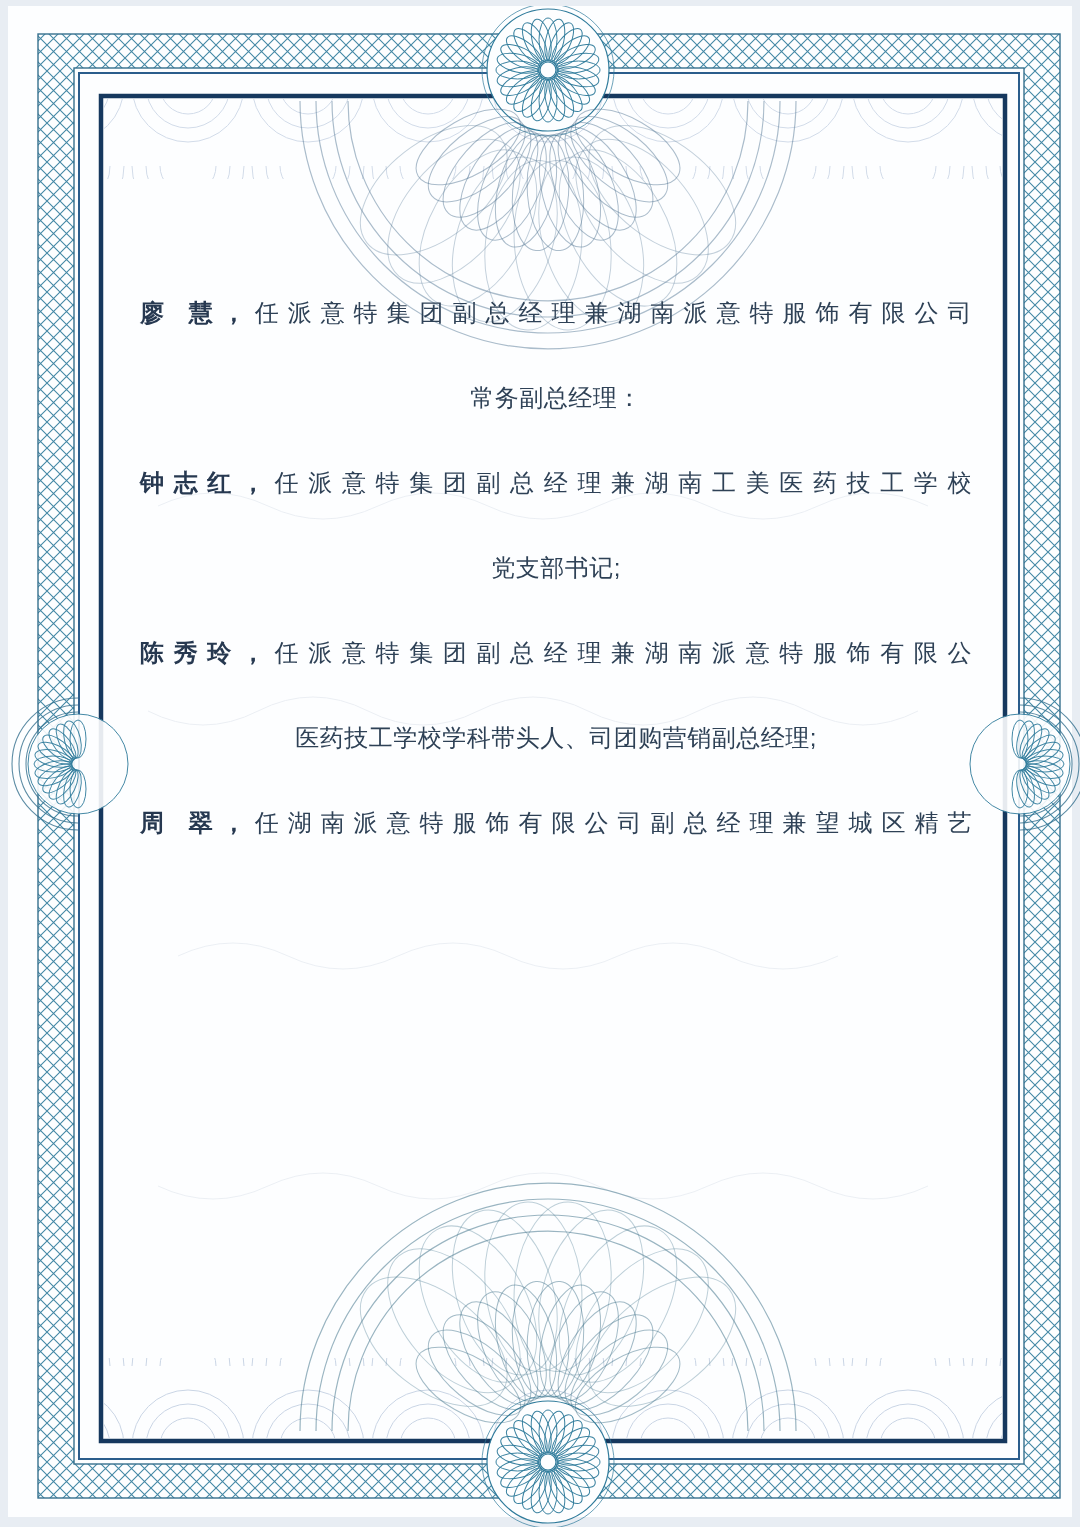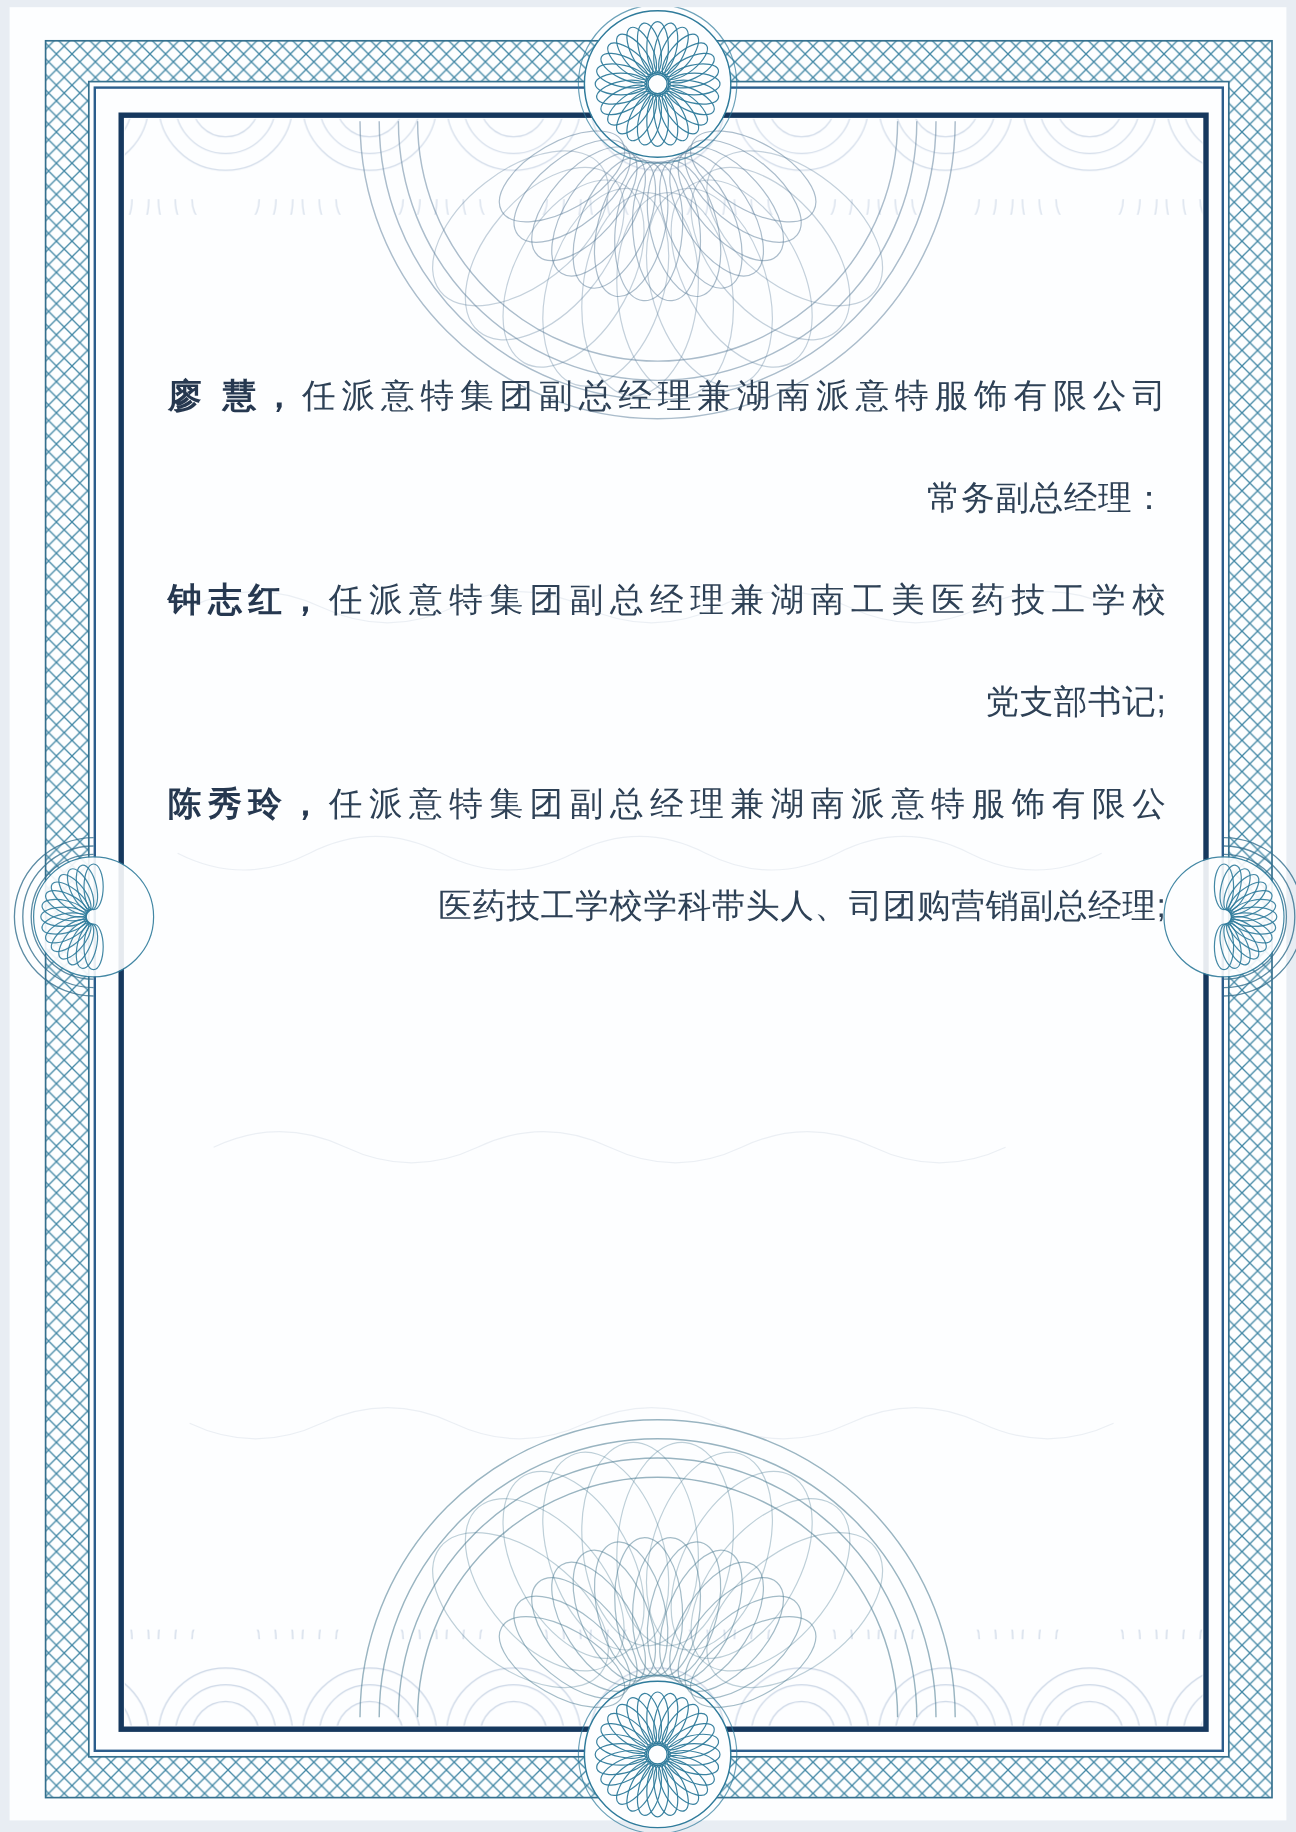--- a/index.html
+++ b/index.html
@@ -8,25 +8,25 @@
     background:#e8edf3;
     font-family:"Liberation Sans","DejaVu Sans",sans-serif;
     overflow:hidden;
   }
   .sheet{
     position:absolute;left:8px;top:6px;right:8px;bottom:10px;
     background:#fdfeff;
   }
   #ornament{position:absolute;left:0;top:0;width:1080px;height:1527px;}
   #text-block{
-    position:absolute;left:132px;top:281px;width:832px;
-    font-size:28px;line-height:85px;color:#2e4156;
+    position:absolute;left:132px;top:264px;width:832px;
+    font-size:24px;line-height:85px;color:#2e4156;
     font-weight:400;letter-spacing:0.5px;
   }
-  .line{text-align:right;}
+  .line{text-align:center;}
   .line.j{text-align:justify;text-align-last:justify;text-justify:inter-character;}
   .pname{font-weight:700;color:#263850;}
 </style>
 </head>
 <body>
 
 <div class="sheet">
 
   <svg id="ornament" viewBox="0 0 1080 1527" xmlns="http://www.w3.org/2000/svg">
     <defs>
@@ -242,15 +242,16 @@
     </g>
   </svg>
 
   <div id="text-block">
       <div class="line j"><span class="pname">廖 慧，</span><span>任派意特集团副总经理兼湖南派意特服饰有限公司</span></div>
       <div class="line">常务副总经理：</div>
       <div class="line j"><span class="pname">钟志红，</span><span>任派意特集团副总经理兼湖南工美医药技工学校</span></div>
       <div class="line">党支部书记;</div>
       <div class="line j"><span class="pname">陈秀玲，</span><span>任派意特集团副总经理兼湖南派意特服饰有限公</span></div>
       <div class="line">医药技工学校学科带头人、司团购营销副总经理;</div>
+      <div class="line j"><span class="pname">周 翠，</span><span>任湖南派意特服饰有限公司副总经理兼望城区精艺</span></div>
     </div>
 
 </div>
 
 </body></html>

